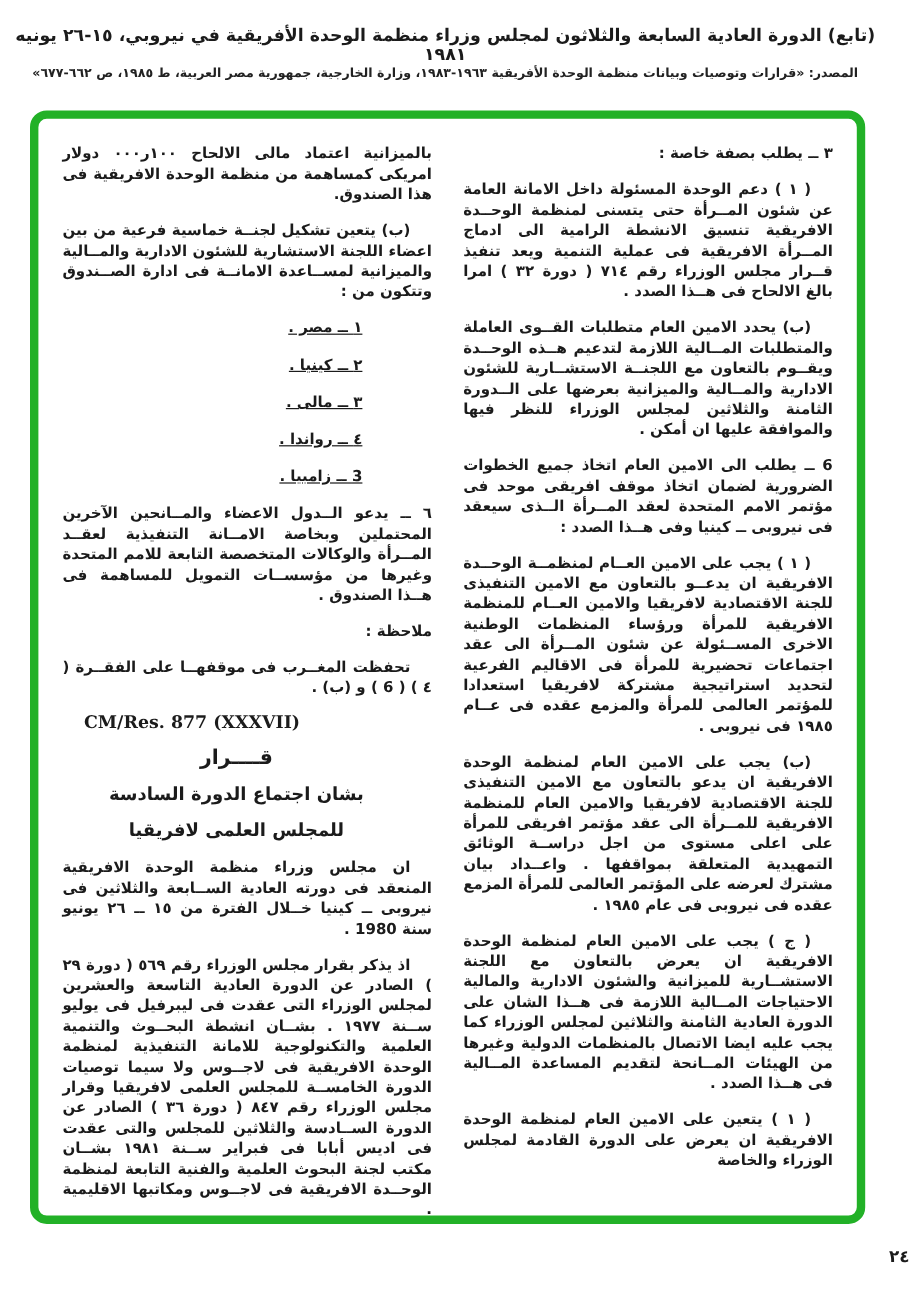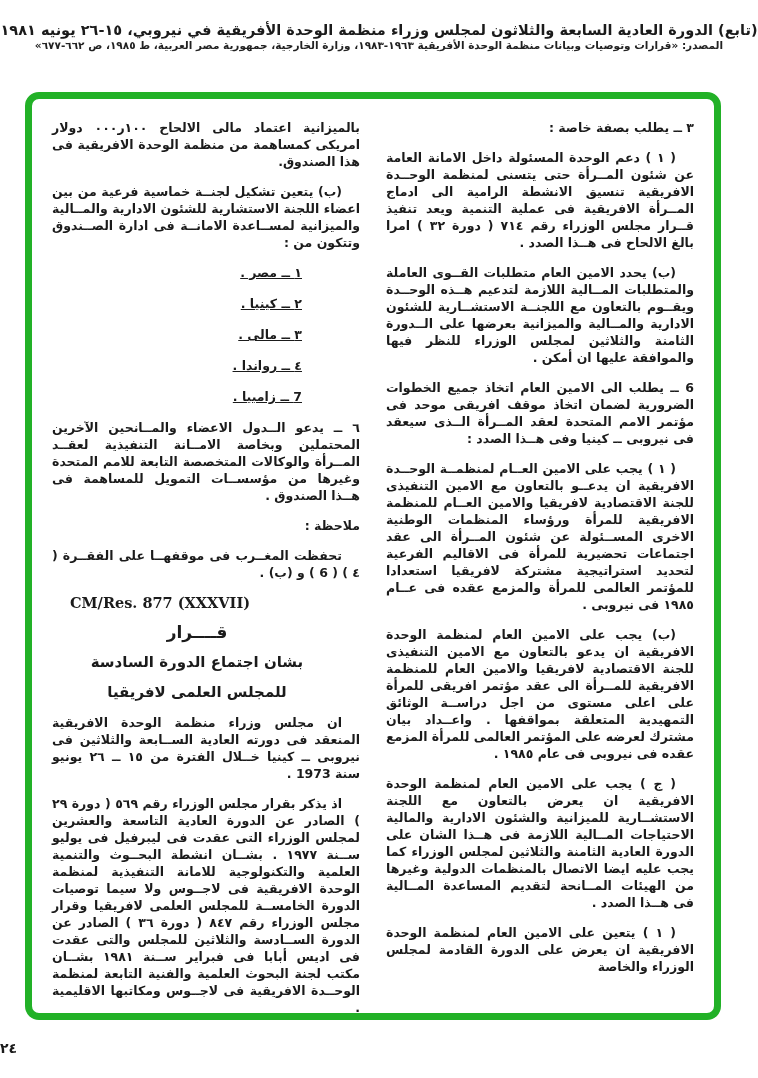--- a/index.html
+++ b/index.html
@@ -7,21 +7,21 @@
     width: 758px; height: 1078px;
     background: #ffffff;
     font-family: "DejaVu Sans", sans-serif;
     color: #1b1b1b;
     overflow: hidden;
   }
   .page { position: relative; width: 758px; height: 1078px; }
 
   
   .header {
-    position: absolute; top: 22px; left: 0; right: 0;
+    position: absolute; top: 22px; left: 0; right: 16px;
     direction: rtl; text-align: center;
   }
   .header-line1 { font-size: 14.5px; font-weight: 700; letter-spacing: 0; }
   .header-line2 { font-size: 10.5px; font-weight: 700; margin-top: 1px; color: #222; }
 
   
   .frame {
     position: absolute;
     left: 25px; top: 92px;
     width: 696px; height: 928px;
@@ -63,21 +63,21 @@
   .heading-center {
     text-align: center; text-align-last: center;
     text-indent: 0; font-weight: 700;
     margin: 0 0 16px 0; font-size: 15px;
   }
   .heading-center.qarar { font-size: 17px; }
 
   
   .page-number {
     position: absolute; bottom: 22px; left: 0; right: 0;
-    text-align: left; font-size: 14px; font-weight: 700; margin-top: 40px;
+    text-align: right; font-size: 14px; font-weight: 700; margin-top: 40px;
   }
 </style>
 </head>
 <body>
 
 <div class="page">
 
   <div class="header">
     <div class="header-line1">(تابع) الدورة العادية السابعة والثلاثون لمجلس وزراء منظمة الوحدة الأفريقية في نيروبي، ١٥-٢٦ يونيه ١٩٨١</div>
     <div class="header-line2">المصدر: «قرارات وتوصيات وبيانات منظمة الوحدة الأفريقية ١٩٦٣-١٩٨٣، وزارة الخارجية، جمهورية مصر العربية، ط ١٩٨٥، ص ٦٦٢-٦٧٧»</div>
@@ -99,34 +99,34 @@
 
       <div class="col">
         <p class="no-indent">بالميزانية اعتماد مالى الالحاح ١٠٠ر٠٠٠ دولار امريكى كمساهمة من منظمة الوحدة الافريقية فى هذا الصندوق.</p>
         <p>(ب) يتعين تشكيل لجنــة خماسية فرعية من بين اعضاء اللجنة الاستشارية للشئون الادارية والمــالية والميزانية لمســاعدة الامانــة فى ادارة الصــندوق وتتكون من :</p>
 
         <div class="members">
           <div class="member-item">١ ــ مصر .</div>
           <div class="member-item">٢ ــ كينيا .</div>
           <div class="member-item">٣ ــ مالى .</div>
           <div class="member-item">٤ ــ رواندا .</div>
-          <div class="member-item">7 ــ زامبيا .</div>
+          <div class="member-item">3 ــ زامبيا .</div>
         </div>
 
         <p class="no-indent">٦ ــ يدعو الــدول الاعضاء والمــانحين الآخرين المحتملين وبخاصة الامــانة التنفيذية لعقــد المــرأة والوكالات المتخصصة التابعة للامم المتحدة وغيرها من مؤسســات التمويل للمساهمة فى هــذا الصندوق .</p>
         <p class="note-label no-indent">ملاحظة :</p>
         <p class="reservation">تحفظت المغــرب فى موقفهــا على الفقــرة ( ٤ ) ( 6 ) و (ب) .</p>
 
         <p class="cmres">CM/Res. 877 (XXXVII)</p>
 
         <p class="heading-center qarar">قــــرار</p>
         <p class="heading-center">بشان اجتماع الدورة السادسة</p>
         <p class="heading-center">للمجلس العلمى لافريقيا</p>
 
-        <p>ان مجلس وزراء منظمة الوحدة الافريقية المنعقد فى دورته العادية الســابعة والثلاثين فى نيروبى ــ كينيا خــلال الفترة من ١٥ ــ ٢٦ يونيو سنة 1973 .</p>
+        <p>ان مجلس وزراء منظمة الوحدة الافريقية المنعقد فى دورته العادية الســابعة والثلاثين فى نيروبى ــ كينيا خــلال الفترة من ١٥ ــ ٢٦ يونيو سنة 1980 .</p>
         <p>اذ يذكر بقرار مجلس الوزراء رقم ٥٦٩ ( دورة ٢٩ ) الصادر عن الدورة العادية التاسعة والعشرين لمجلس الوزراء التى عقدت فى ليبرفيل فى يوليو ســنة ١٩٧٧ . بشــان انشطة البحــوث والتنمية العلمية والتكنولوجية للامانة التنفيذية لمنظمة الوحدة الافريقية فى لاجــوس ولا سيما توصيات الدورة الخامســة للمجلس العلمى لافريقيا وقرار مجلس الوزراء رقم ٨٤٧ ( دورة ٣٦ ) الصادر عن الدورة الســادسة والثلاثين للمجلس والتى عقدت فى اديس أبابا فى فبراير ســنة ١٩٨١ بشــان مكتب لجنة البحوث العلمية والفنية التابعة لمنظمة الوحــدة الافريقية فى لاجــوس ومكاتبها الاقليمية .</p>
       </div>
 
     </div>
   </div>
 
   <div class="page-number">٢٤</div>
 
 </div>
 

